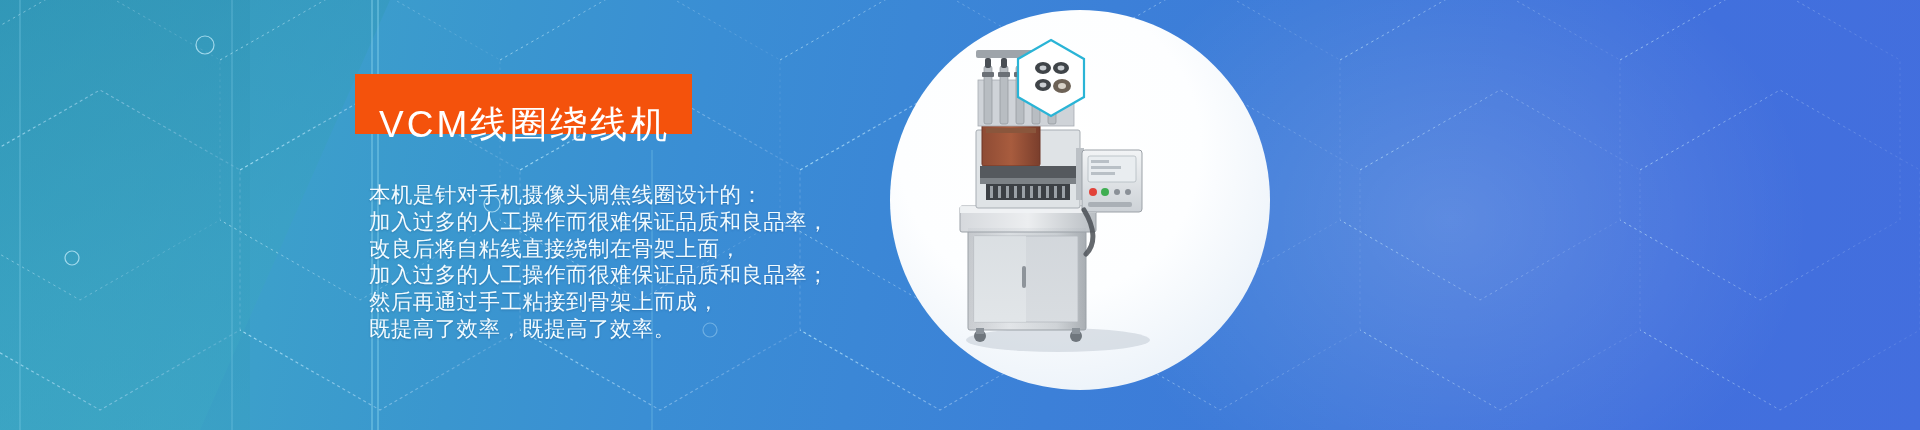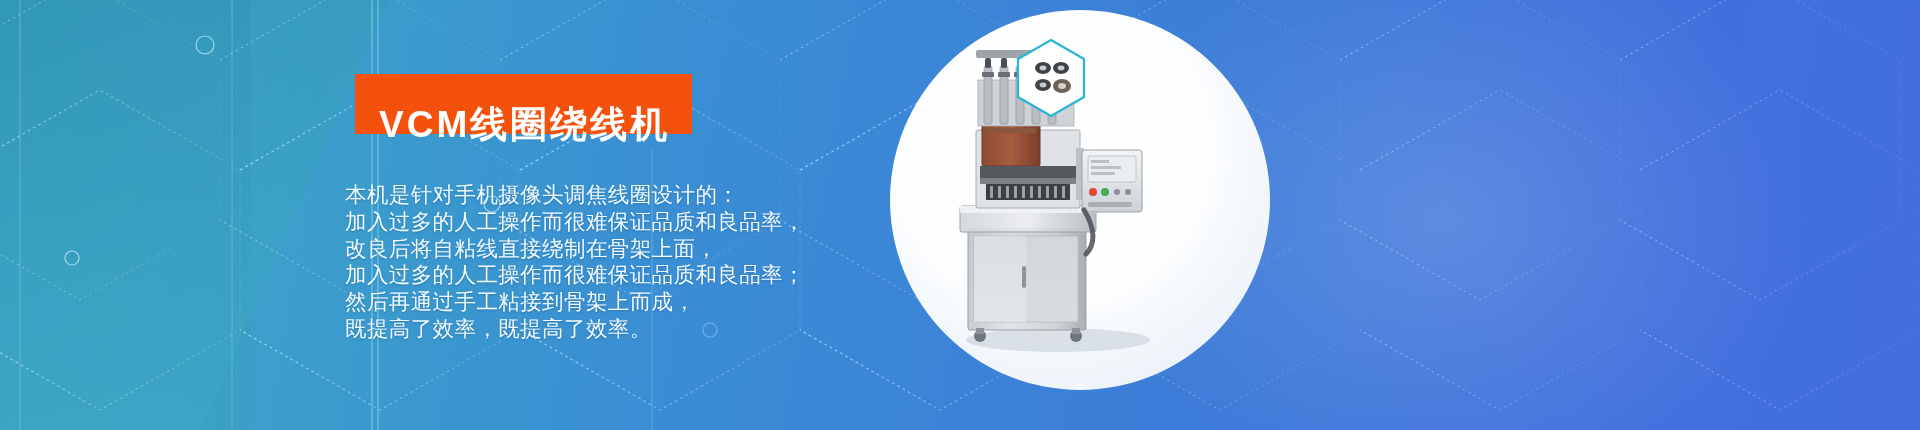--- a/index.html
+++ b/index.html
@@ -57,34 +57,34 @@
     padding:8px 22px 12px 24px;
     box-sizing:border-box;
     height:60px;display:flex;align-items:center;
   }
   .title-text{
     color:#ffffff;
     font-size:37px;
     letter-spacing:3px;
     line-height:1;
     white-space:nowrap;
-    font-weight:700;
+    font-weight:400;
     margin-top:44px;
   }
 
   .desc{
     position:absolute;left:345px;top:182px;
     color:#f2fbff;
     font-size:21.5px;
     line-height:26.8px;
     letter-spacing:.4px;
     text-shadow:0 1px 2px rgba(10,60,110,.30);
     white-space:nowrap;
   }
-  .desc div{white-space:nowrap;}
+  .desc div{white-space:nowrap;margin-left:24px;}
 
   
   .product{
     position:absolute;left:890px;top:10px;
     width:400px;height:400px;
   }
   .circle{
     position:absolute;left:0;top:0;width:380px;height:380px;
     border-radius:50%;
     background:radial-gradient(circle at 42% 36%, #ffffff 0%, #fdfeff 46%, #eef4fa 74%, #e4edf6 100%);

